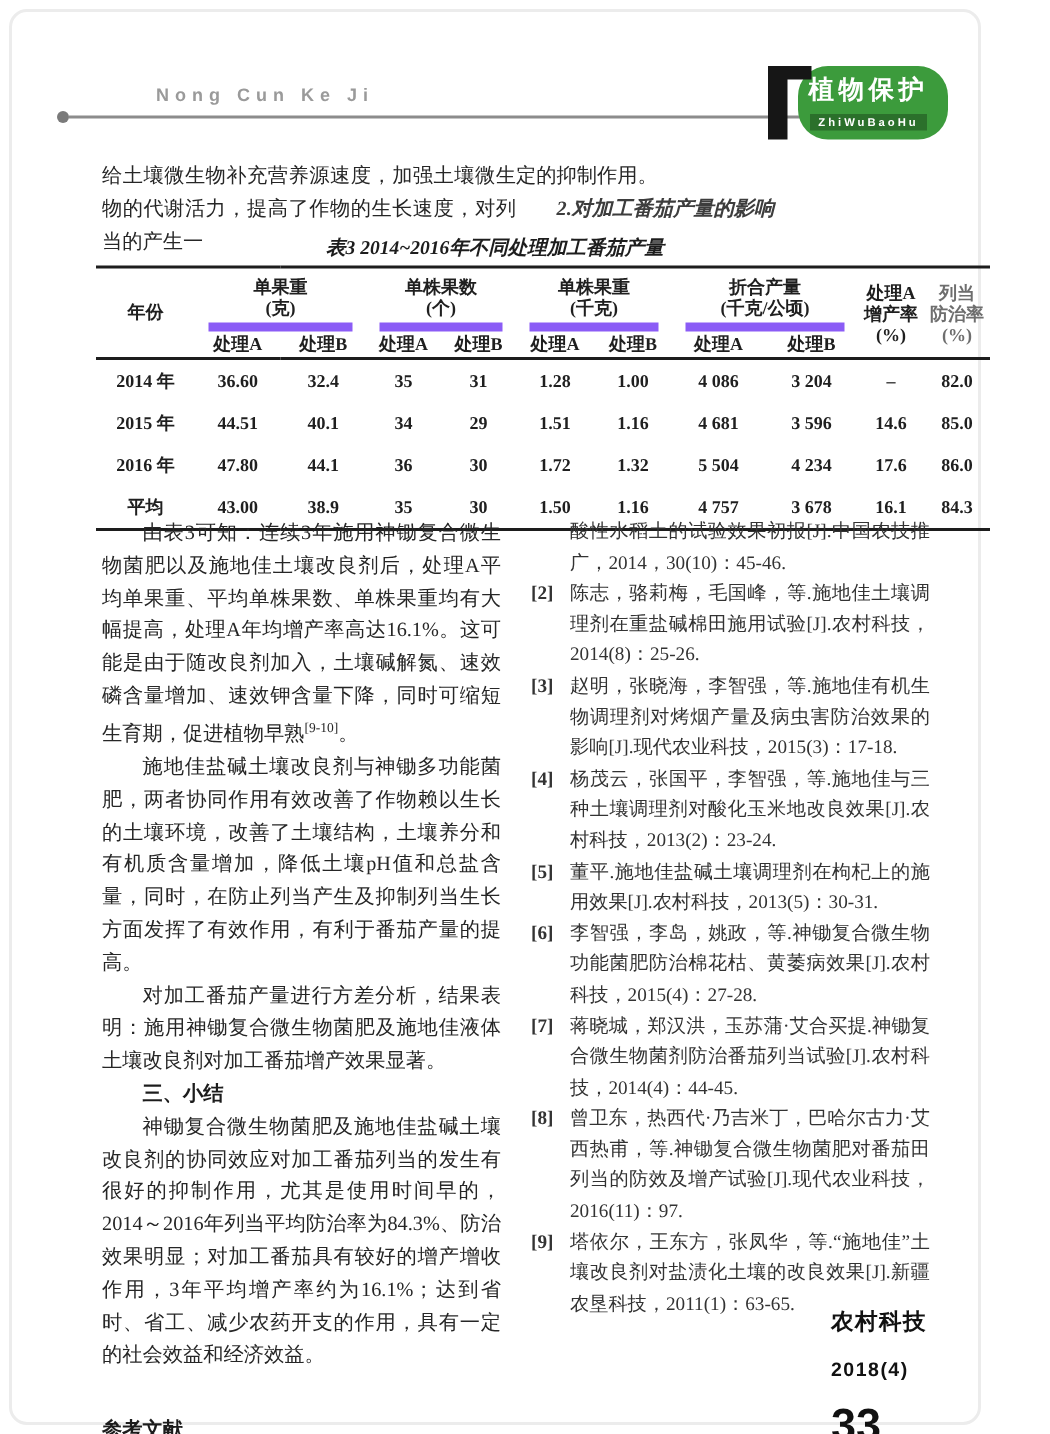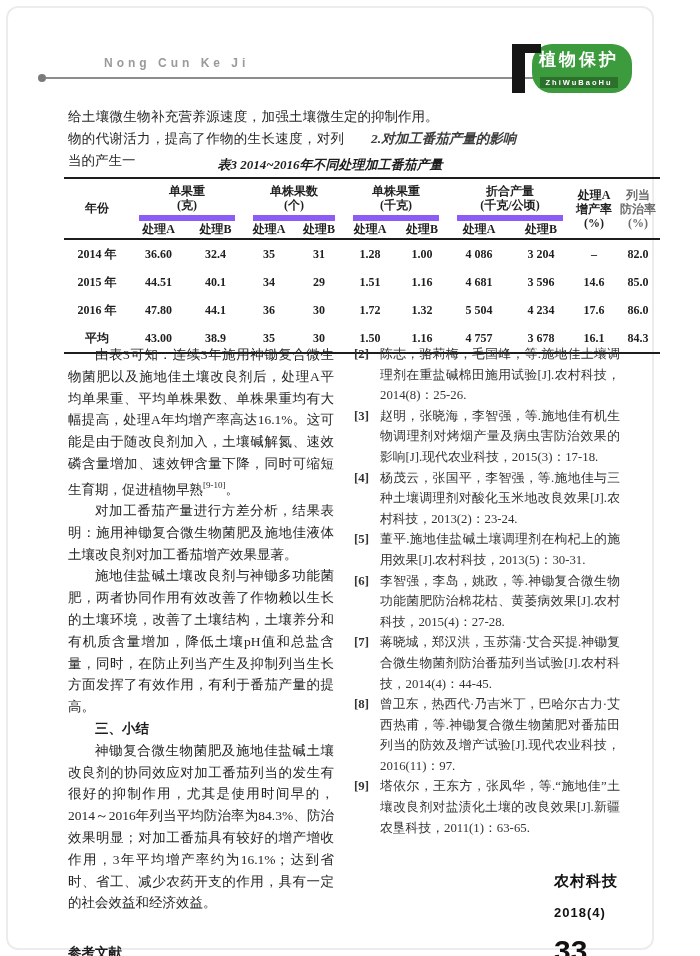--- a/index.html
+++ b/index.html
@@ -204,35 +204,39 @@
         <td>3 678</td>
         <td>16.1</td>
         <td>84.3</td>
       </tr>
     </tbody>
   </table>
 
   <div class="cols">
     <div class="col">
       <p><span>由表3可知：连续3年施用神锄复合微生物菌肥以及施地佳土壤改良剂后，处理A平均单果重、平均单株果数、单株果重均有大幅提高，处理A年均增产率高达16.1%。这可能是由于随改良剂加入，土壤碱解氮、速效磷含量增加、速效钾含量下降，同时可缩短生育期，促进植物早熟</span><sup>[9-10]</sup><span>。</span></p>
+      <p>施地佳盐碱土壤改良剂与神锄多功能菌肥，两者协同作用有效改善了作物赖以生长的土壤环境，改善了土壤结构，土壤养分和有机质含量增加，降低土壤pH值和总盐含量，同时，在防止列当产生及抑制列当生长方面发挥了有效作用，有利于番茄产量的提高。</p>
       <p>对加工番茄产量进行方差分析，结果表明：施用神锄复合微生物菌肥及施地佳液体土壤改良剂对加工番茄增产效果显著。</p>
-      <p>施地佳盐碱土壤改良剂与神锄多功能菌肥，两者协同作用有效改善了作物赖以生长的土壤环境，改善了土壤结构，土壤养分和有机质含量增加，降低土壤pH值和总盐含量，同时，在防止列当产生及抑制列当生长方面发挥了有效作用，有利于番茄产量的提高。</p>
       <p class="summary-heading">三、小结</p>
       <p>神锄复合微生物菌肥及施地佳盐碱土壤改良剂的协同效应对加工番茄列当的发生有很好的抑制作用，尤其是使用时间早的，2014～2016年列当平均防治率为84.3%、防治效果明显；对加工番茄具有较好的增产增收作用，3年平均增产率约为16.1%；达到省时、省工、减少农药开支的作用，具有一定的社会效益和经济效益。</p>
       <div class="refs-heading">参考文献</div>
       <div class="refs">
         <div class="ref-line">
           <span class="ref-marker">[1]</span>
           <span class="ref-text">刘春清，余德芳，陶小城，等.施地佳土壤调理剂对</span>
         </div>
       </div>
     </div>
 
     <div class="col refs">
       <div class="ref-line">
+        <span class="ref-marker"></span>
+        <span class="ref-text">酸性水稻土的试验效果初报[J].中国农技推广，2014，30(10)：45-46.</span>
+      </div>
+      <div class="ref-line">
         <span class="ref-marker">[2]</span>
         <span class="ref-text">陈志，骆莉梅，毛国峰，等.施地佳土壤调理剂在重盐碱棉田施用试验[J].农村科技，2014(8)：25-26.</span>
       </div>
       <div class="ref-line">
         <span class="ref-marker">[3]</span>
         <span class="ref-text">赵明，张晓海，李智强，等.施地佳有机生物调理剂对烤烟产量及病虫害防治效果的影响[J].现代农业科技，2015(3)：17-18.</span>
       </div>
       <div class="ref-line">
         <span class="ref-marker">[4]</span>
         <span class="ref-text">杨茂云，张国平，李智强，等.施地佳与三种土壤调理剂对酸化玉米地改良效果[J].农村科技，2013(2)：23-24.</span>

